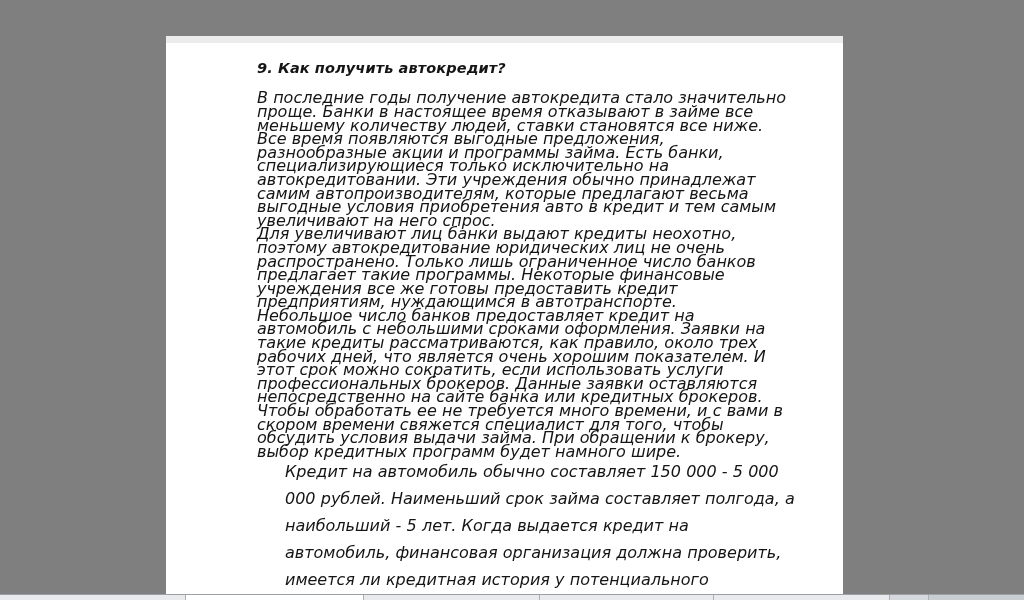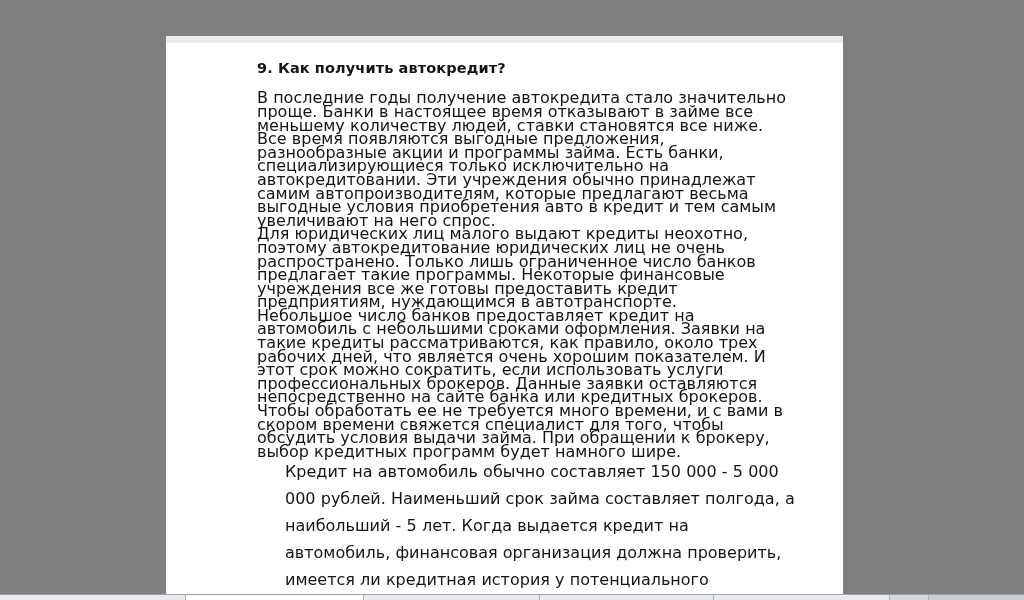--- a/index.html
+++ b/index.html
@@ -12,20 +12,21 @@
     background: #7f7f7f;
     font-family: "DejaVu Sans", "Liberation Sans", sans-serif;
   }
 
   #viewer {
     position: absolute;
     left: 0; top: 0;
     width: 1024px;
     height: 600px;
     background: #7f7f7f;
+    font-style: italic;
   }
 
   
   #page {
     position: absolute;
     left: 166px;
     top: 36px;
     width: 677px;
     height: 562px;
     background: #ffffff;
@@ -125,21 +126,21 @@
   <div id="right-gray-strip"></div>
 
   <div id="page">
     <div id="page-top-edge"></div>
 
     <div id="page-content">
       <h1 class="doc-heading">9. Как получить автокредит?</h1>
 
       <p class="doc-para">В последние годы получение автокредита стало значительно проще. Банки в настоящее время отказывают в займе все меньшему количеству людей,  ставки становятся все ниже. Все время появляются выгодные предложения, разнообразные акции и программы займа. Есть банки, специализирующиеся только исключительно на автокредитовании. Эти учреждения обычно принадлежат самим автопроизводителям, которые предлагают весьма выгодные условия приобретения авто в кредит и тем самым увеличивают на него спрос.</p>
 
-      <p class="doc-para">Для юридических лиц малого выдают кредиты неохотно, поэтому автокредитование юридических лиц не очень распространено. Только лишь ограниченное число банков предлагает такие программы. Некоторые финансовые учреждения все же готовы предоставить кредит предприятиям, нуждающимся в автотранспорте.</p>
+      <p class="doc-para">Для увеличивают лиц банки выдают кредиты неохотно, поэтому автокредитование юридических лиц не очень распространено. Только лишь ограниченное число банков предлагает такие программы. Некоторые финансовые учреждения все же готовы предоставить кредит предприятиям, нуждающимся в автотранспорте.</p>
 
       <p class="doc-para">Небольшое число банков предоставляет кредит на автомобиль с небольшими сроками оформления. Заявки на такие кредиты рассматриваются, как правило, около трех рабочих дней, что является очень хорошим показателем. И этот срок можно сократить, если использовать услуги профессиональных брокеров. Данные заявки оставляются непосредственно на сайте банка или кредитных брокеров. Чтобы обработать ее не требуется много времени, и с вами в скором времени свяжется специалист для того, чтобы обсудить условия выдачи займа. При обращении к брокеру, выбор кредитных программ будет намного шире.</p>
 
       <p class="doc-para loose">Кредит на автомобиль обычно составляет 150 000 - 5 000 000 рублей. Наименьший срок займа составляет полгода, а наибольший - 5 лет. Когда выдается кредит на автомобиль, финансовая организация должна проверить, имеется ли кредитная история у потенциального заемщика, и если она хорошая, клиент уже имеет право ожидать более выгодных условий. Перечисленные факторы влияют на размер ставки по автокредиту. Она может составлять от 16,5 до 17,8%. Этот процент зависит от суммы первоначального взноса и того, на какой срок взят займ. Автокредит оформляется индивидуальным предпринимателем или компанией малого бизнеса, которая имеет выручку до 60 000 000 рублей в год. Приобрести в кредит можно не только новый автомобиль, но и подержанный. Во втором случае могут возникнуть определенные сложности, связанные с тем, что требуется подтверждение ее юридической чистоты и реальной стоимости.</p>
 
     </div>
   </div>
 
   <div id="taskbar">
     <div class="tb-item" style="width:186px"></div>

